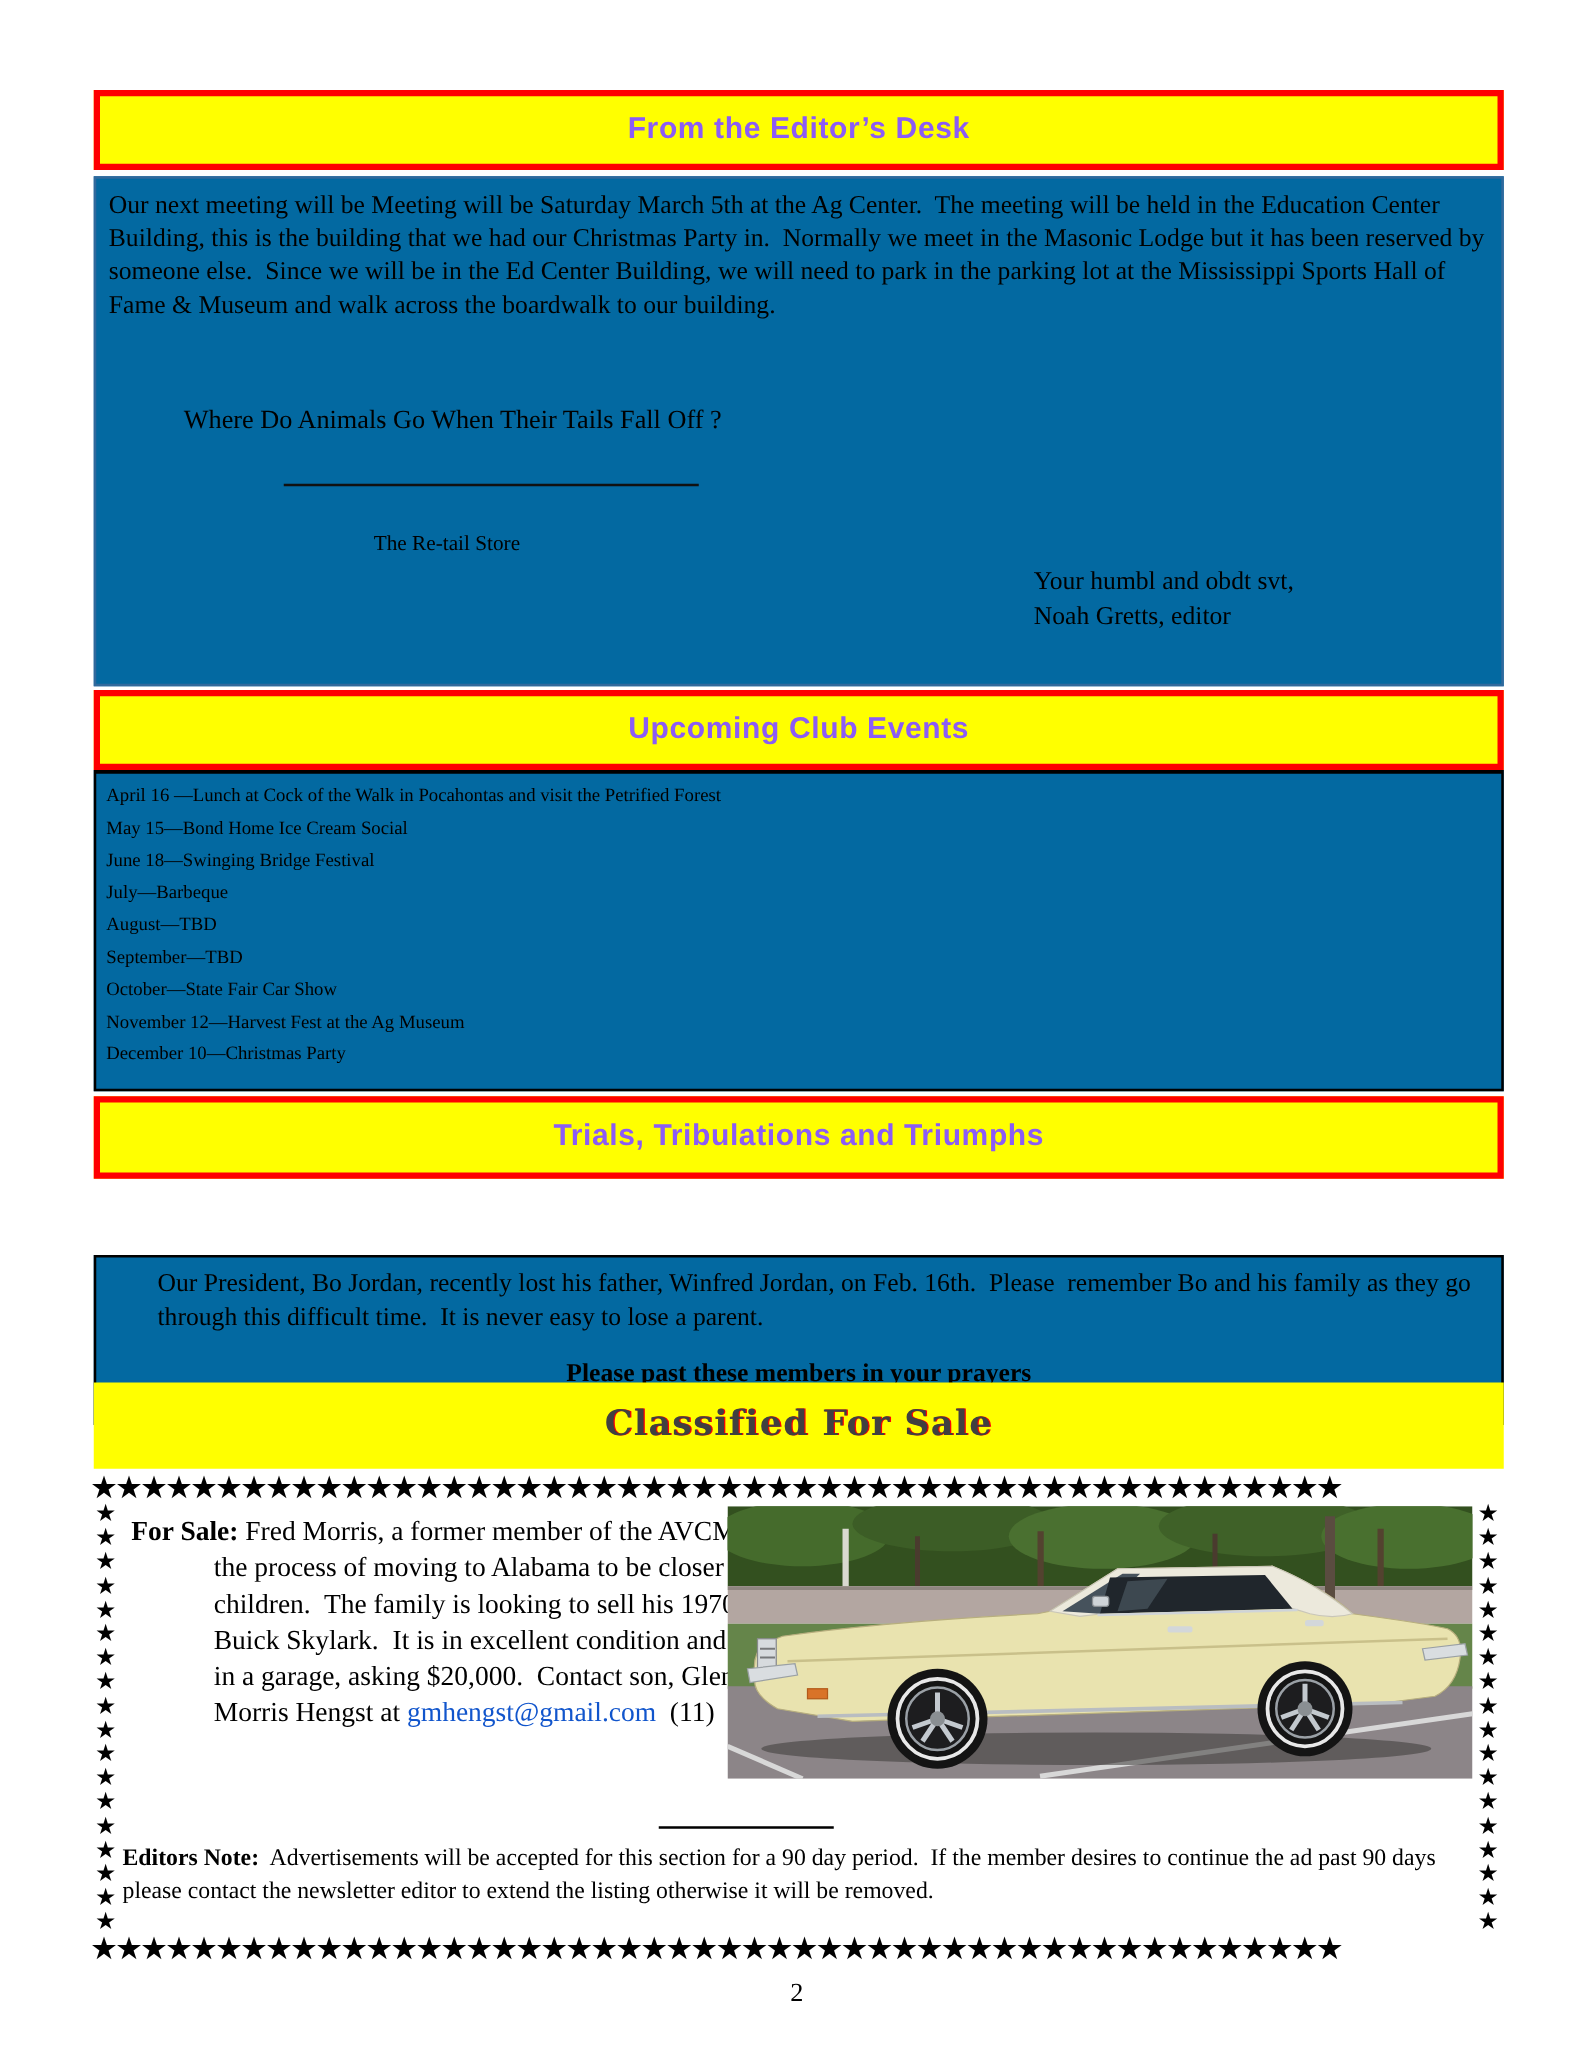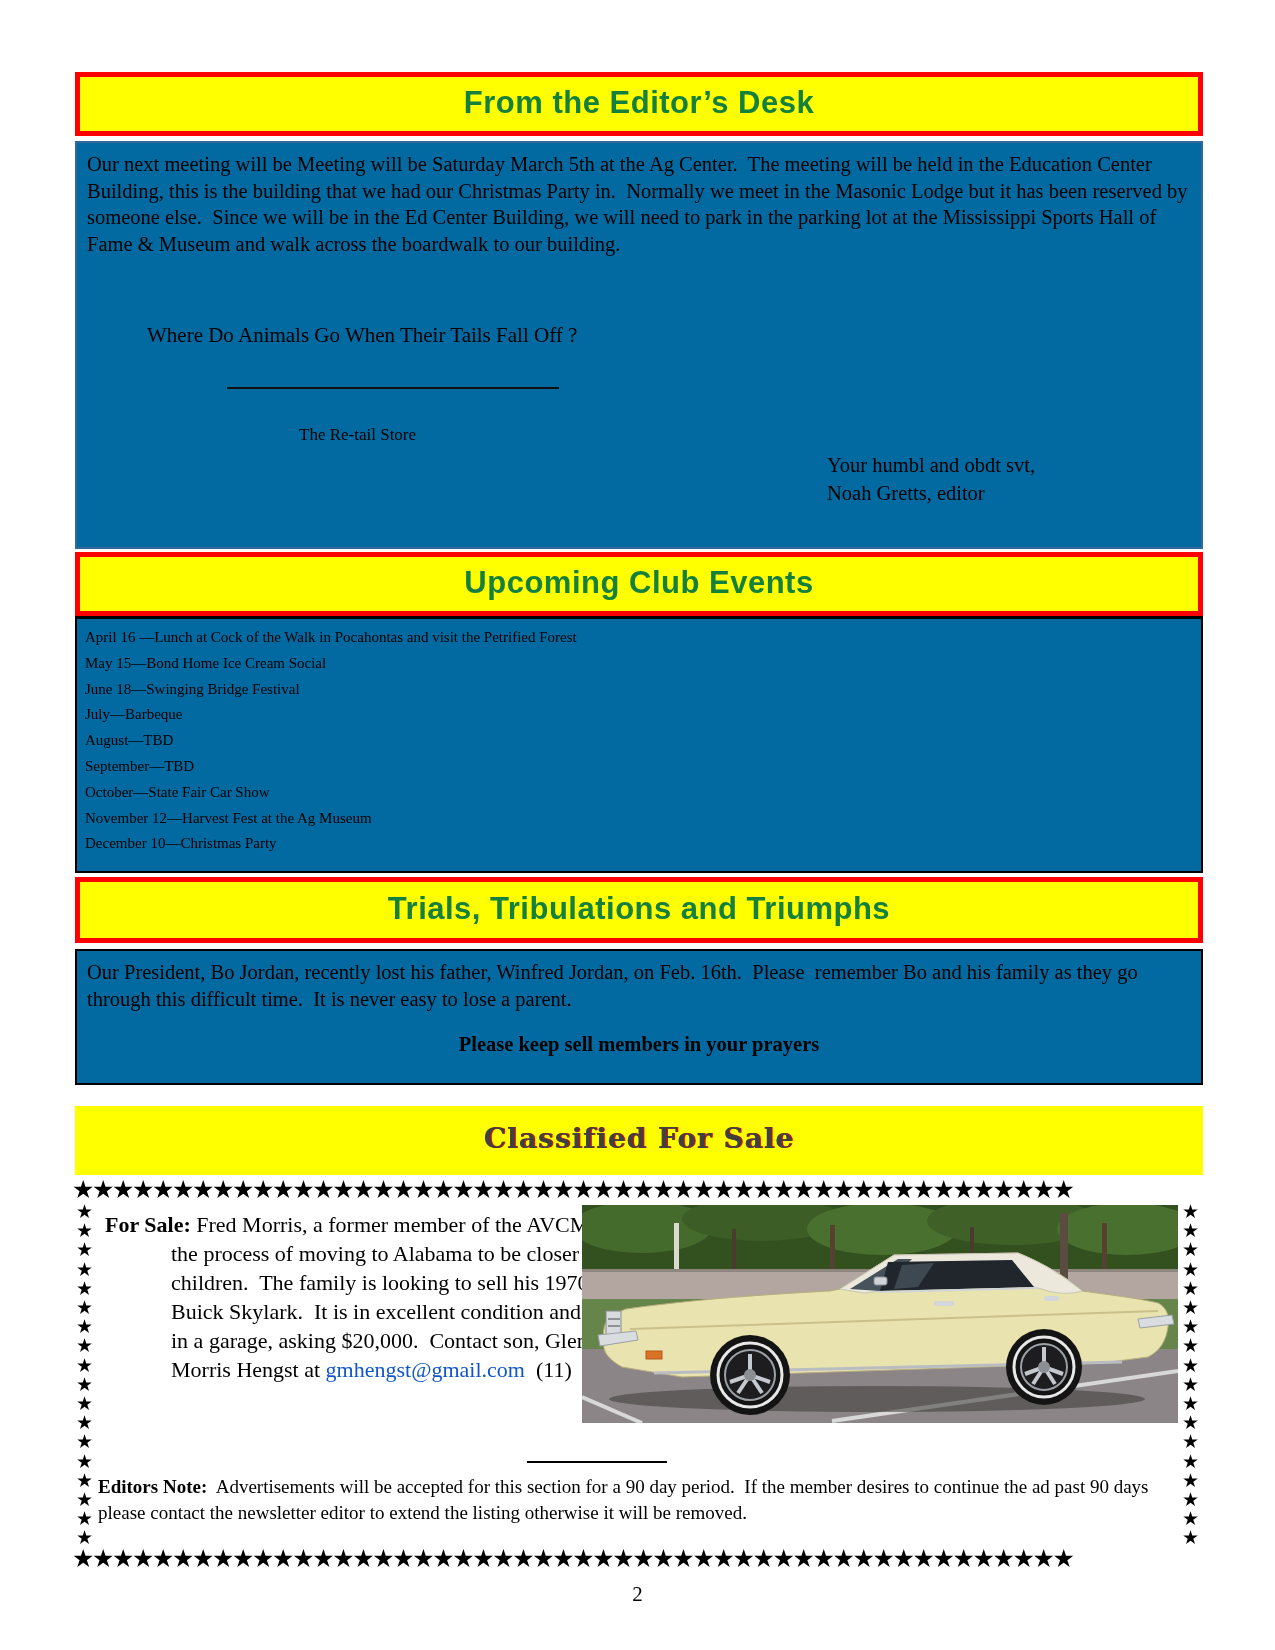--- a/index.html
+++ b/index.html
@@ -2,29 +2,29 @@
 <html><head>
 <meta charset="utf-8">
 <style>
   html,body{margin:0;padding:0;background:#ffffff;}
   .page{position:relative;width:1275px;height:1650px;background:#ffffff;overflow:hidden;
         font-family:"Liberation Serif",serif;color:#000;}
   
   .banner{position:absolute;left:75px;width:1128px;box-sizing:border-box;
           border:5px solid #ff0000;background:#ffff00;text-align:center;}
   .banner .banner-title{font-family:"Liberation Sans",sans-serif;font-weight:bold;
-          font-size:31px;color:#15803d;letter-spacing:.5px;}
+          font-size:24px;color:#8b5cf6;letter-spacing:.5px;}
   #banner-editor{top:72px;height:64px;line-height:52px;}
   #banner-events{top:552px;height:64px;line-height:52px;}
   #banner-trials{top:877px;height:66px;line-height:54px;}
   
   .box{position:absolute;left:75px;width:1128px;box-sizing:border-box;background:#0369a1;}
   #editor-box{top:141px;height:408px;border:2px solid #31699c;}
   #events-box{top:616px;height:257px;border:2px solid #000;border-top-width:3px;}
-  #trials-box{top:949px;height:136px;border:2px solid #000;}
+  #trials-box{top:1004px;height:136px;border:2px solid #000;padding-left:39px;}
   .body-text{margin:0;padding:8px 12px 0 10px;font-size:20.5px;line-height:26.5px;
              white-space:pre-wrap;}
   .joke-question{position:absolute;left:70px;top:180px;font-size:21px;}
   .answer-line{position:absolute;left:150px;top:244px;width:332px;border-top:2px solid #111;}
   .joke-answer{position:absolute;left:222px;top:282px;font-size:17px;}
   .signoff{position:absolute;left:750px;top:308px;font-size:20.5px;line-height:28px;}
   .event-line{font-size:15px;line-height:25.8px;padding-left:8px;}
   #events-box .event-line:first-child{padding-top:6px;}
   .prayer-line{position:absolute;left:0;right:0;top:82px;text-align:center;
                font-weight:bold;font-size:20.5px;}
@@ -85,21 +85,21 @@
     <div class="event-line">October—State Fair Car Show</div>
     <div class="event-line">November 12—Harvest Fest at the Ag Museum</div>
     <div class="event-line">December 10—Christmas Party</div>
   </div>
 
   <div class="banner" id="banner-trials">
     <span class="banner-title">Trials, Tribulations and Triumphs</span>
   </div>
   <div class="box" id="trials-box" style="position:absolute;">
     <p class="body-text">Our President, Bo Jordan, recently lost his father, Winfred Jordan, on Feb. 16th.  Please  remember Bo and his family as they go through this difficult time.  It is never easy to lose a parent.</p>
-    <div class="prayer-line">Please keep sell members in your prayers</div>
+    <div class="prayer-line">Please past these members in your prayers</div>
   </div>
 
   <div id="classified-banner">
     <span class="blackletter">Classified For Sale</span>
   </div>
 
   <div class="stars-row" id="stars-top">★★★★★★★★★★★★★★★★★★★★★★★★★★★★★★★★★★★★★★★★★★★★★★★★★★</div>
   <div class="stars-col" id="stars-left">★
 ★
 ★

